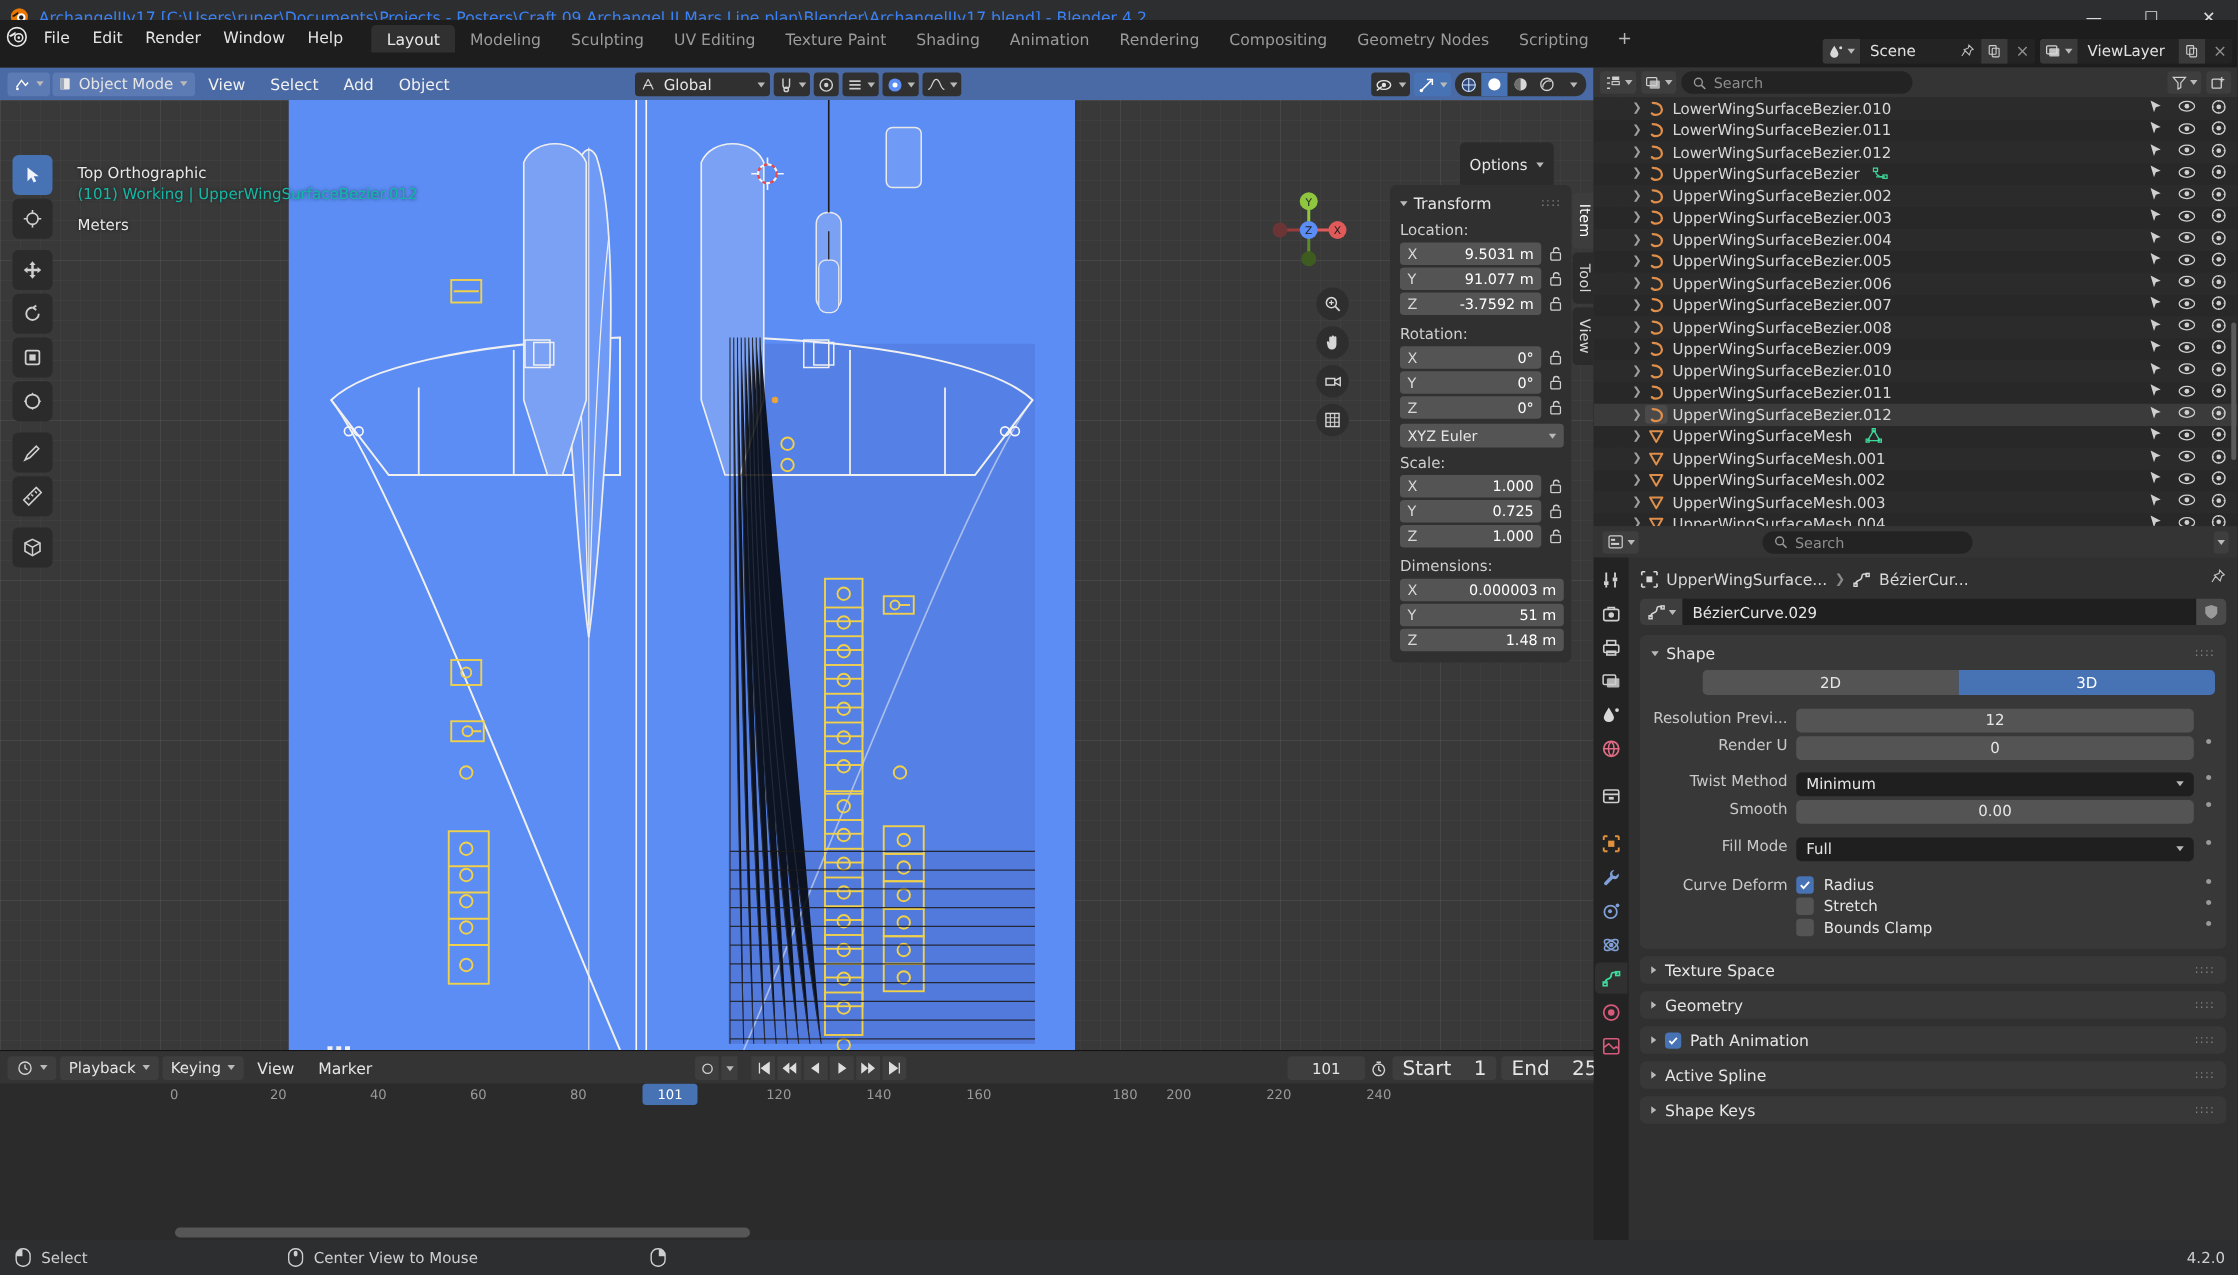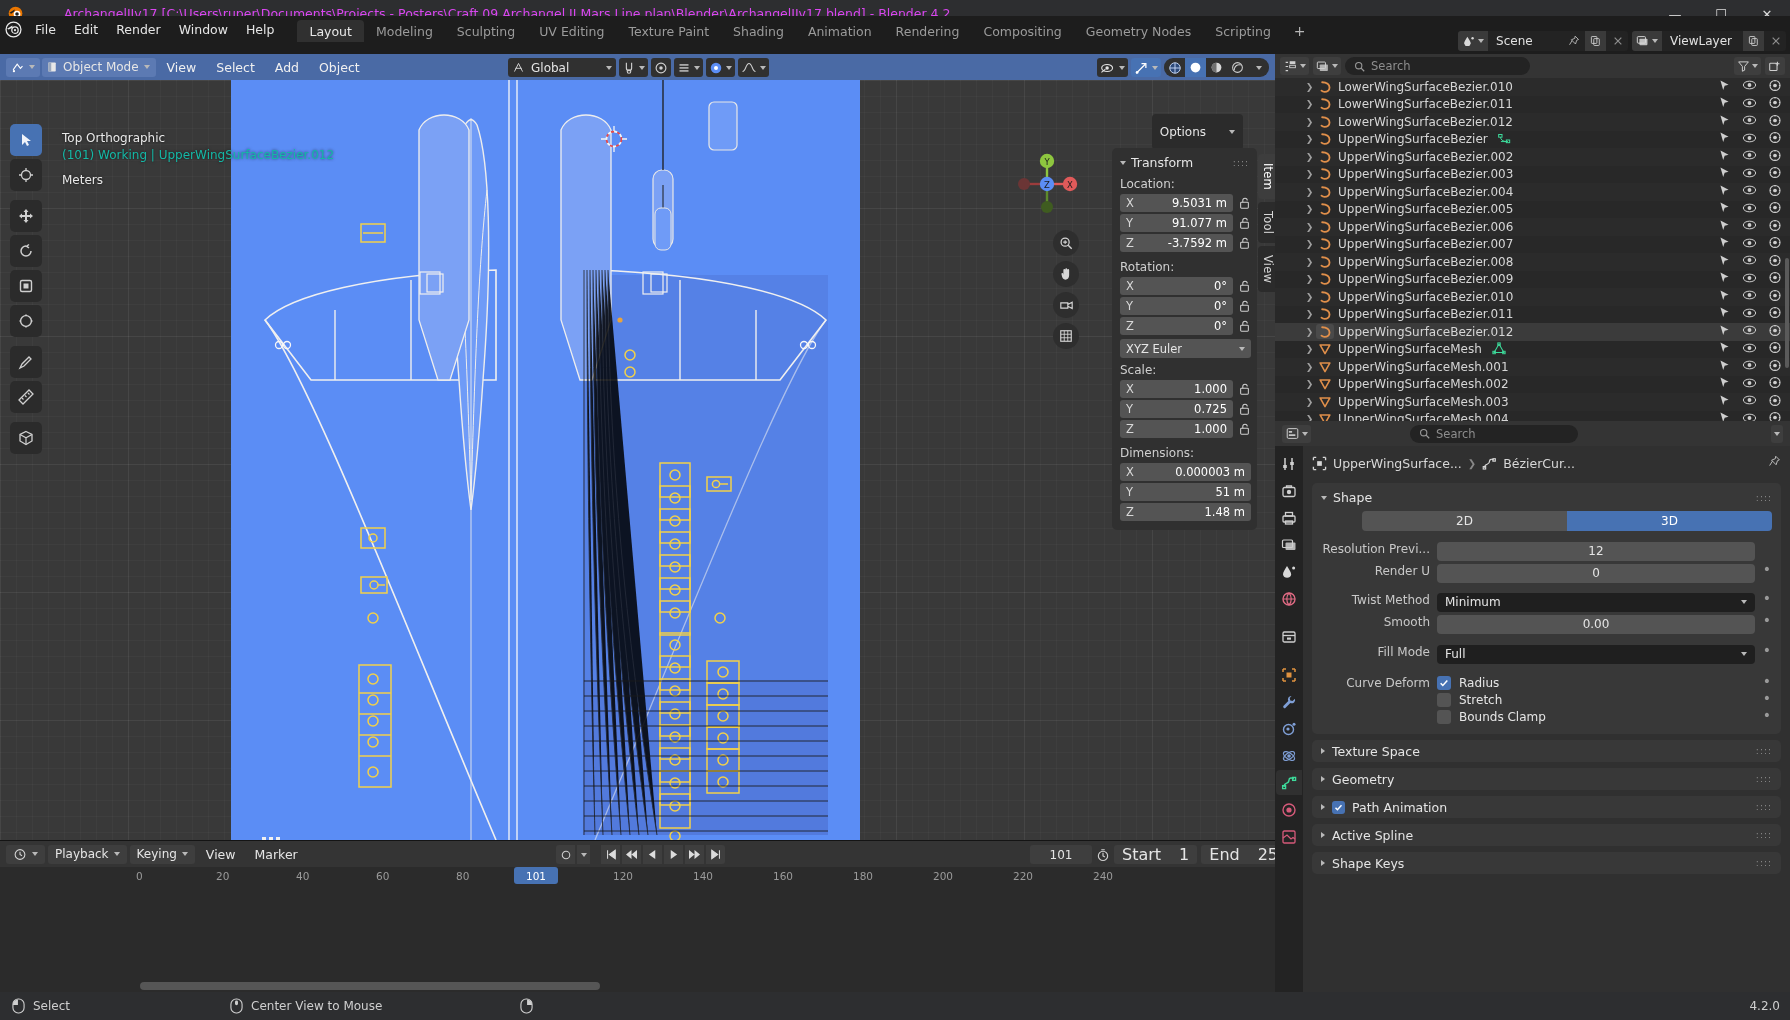--- a/index.html
+++ b/index.html
@@ -13,21 +13,21 @@
   }
   .app { position: relative; width: 1790px; height: 1020px; }
 
   
   .titlebar {
     position: absolute; left: 0; top: 0; width: 1790px; height: 28px;
     background: #2d2e30; display: flex; align-items: center;
     border-bottom: 1px solid #161616;
   }
   .title-ico { width: 15px; height: 15px; margin-left: 8px; margin-right: 8px; flex: none; }
-  .title-text { font-size: 12.5px; color: #d946ef; white-space: nowrap; margin-left: 33px; }
+  .title-text { font-size: 12.5px; color: #3b82f6; white-space: nowrap; }
   .win-btns { position: absolute; right: 0; top: 0; height: 28px; display: flex; }
   .win-btn { width: 46px; height: 28px; display: flex; align-items: center; justify-content: center;
              color: #dcdcdc; font-size: 13px; }
 
   
   .topbar {
     position: absolute; left: 0; top: 16px; width: 1790px; height: 26px;
     background: #1d1d1d; display: flex; align-items: stretch;
   }
   .blender-logo { width: 26px; display:flex; align-items:center; justify-content:center; }
@@ -97,21 +97,21 @@
     background:#5b8df5;
   }
   .plane svg { position:absolute; left:0; top:0; }
 
   
   .gizmo { position:absolute; right:194px; top:70px; width:68px; height:68px;}
   .vp-side-btns { position:absolute; right:196px; top:150px; display:flex; flex-direction:column; gap:5px; }
   .vp-side-btn { width:26px;height:26px;border-radius:50%;background:#2e2e2e;display:flex;align-items:center;justify-content:center;}
 
   
-  .opt-btn { position:absolute; right:32px; top:34px; height:36px; padding:0 8px; background:#2b2b2b; border-radius:4px; display:flex; align-items:center; gap:23px; font-size:12px;}
+  .opt-btn { position:absolute; right:32px; top:34px; height:36px; padding:0 8px; background:#2b2b2b; border-radius:4px; display:flex; align-items:center; gap:7px; font-size:12px;}
 
   
   .npanel { position:absolute; right:18px; top:68px; width:145px; background:#303030; border-radius:5px; padding:4px 0 8px; }
   .np-head { display:flex; align-items:center; gap:5px; padding:3px 8px 5px; font-size:12.5px;}
   .np-label { padding:2px 8px 2px 8px; font-size:12px; color:#cfcfcf;}
   .np-row { display:flex; align-items:center; gap:4px; padding:1px 6px 1px 8px; }
   .np-field { flex:1; height:18px; background:#545454; border-radius:3px; display:flex; align-items:center; padding:0 6px; font-size:11.5px;}
   .np-field .k { color:#d8d8d8; }
   .np-field .v { margin-left:auto; color:#ffffff; }
   .np-lock { width:14px; height:16px; display:flex;align-items:center;justify-content:center; flex:none;}
@@ -931,21 +931,21 @@
       <div class="tl-ruler">
         <div class="tl-tick" style="left:136px">0</div>
         <div class="tl-tick" style="left:216px">20</div>
         <div class="tl-tick" style="left:296px">40</div>
         <div class="tl-tick" style="left:376px">60</div>
         <div class="tl-tick" style="left:456px">80</div>
         <div class="tl-tick" style="left:533px">100</div>
         <div class="tl-tick" style="left:613px">120</div>
         <div class="tl-tick" style="left:693px">140</div>
         <div class="tl-tick" style="left:773px">160</div>
-        <div class="tl-tick" style="left:853px">180</div>
+        <div class="tl-tick" style="left:890px">180</div>
         <div class="tl-tick" style="left:933px">200</div>
         <div class="tl-tick" style="left:1013px">220</div>
         <div class="tl-tick" style="left:1093px">240</div>
         <div class="tl-playhead" style="left:514px">101</div>
       </div>
       <div class="tl-scroll"></div>
     </div>
   </div>
 
   <div class="outliner">
@@ -1603,20 +1603,36 @@
             <rect x="11.6" y="2.9" width="2.6" height="2.6" fill="none" stroke="#d8d8d8" stroke-width="1.2"></rect>
           </svg>
         <span>BézierCur...</span>
         <span style="margin-left:auto">
           <svg width="13" height="13" viewBox="0 0 16 16">
               <path d="M9.5 1.5 L14 6 L11.6 7 L10 12 L4.4 6.4 L9 4.5 Z M5.5 7.5 L2 13" stroke="#bdbdbd" fill="none" stroke-width="1.2"></path>
             </svg>
         </span>
       </div>
 
+      <div class="pr-idblock">
+        <div class="pr-id-ico">
+          <svg width="15" height="15" viewBox="0 0 16 16">
+              <path d="M2.6 12.5 C3 7 8 10.5 8 5.6 C8 3 10.8 3 12.6 4.4" fill="none" stroke="#d8d8d8" stroke-width="1.3"></path>
+              <rect x="1.3" y="11.3" width="2.6" height="2.6" fill="none" stroke="#d8d8d8" stroke-width="1.2"></rect>
+              <rect x="11.6" y="2.9" width="2.6" height="2.6" fill="none" stroke="#d8d8d8" stroke-width="1.2"></rect>
+            </svg>
+          <span class="chev-d"></span>
+        </div>
+        <div class="pr-id-name">BézierCurve.029</div>
+        <div class="pr-id-shield">
+          <svg width="12" height="13" viewBox="0 0 14 15">
+              <path d="M7 1 L12.6 3 V8 C12.6 11 7 14 7 14 C7 14 1.4 11 1.4 8 V3 Z" fill="#9a9a9a"></path>
+            </svg>
+        </div>
+      </div>
 
       <div class="pr-panel">
         <div class="pr-panel-head">
           <span class="chev-d"></span>
           <span>Shape</span>
           <span class="dots">::::</span>
         </div>
         <div class="pr-seg">
           <div>2D</div>
           <div class="on">3D</div>

